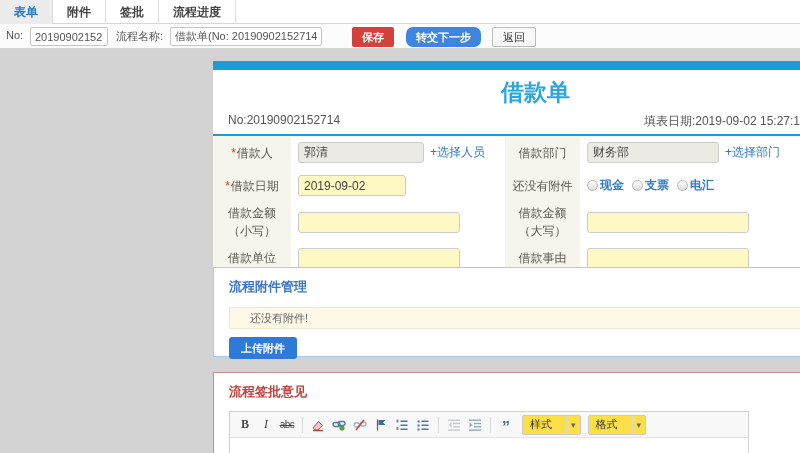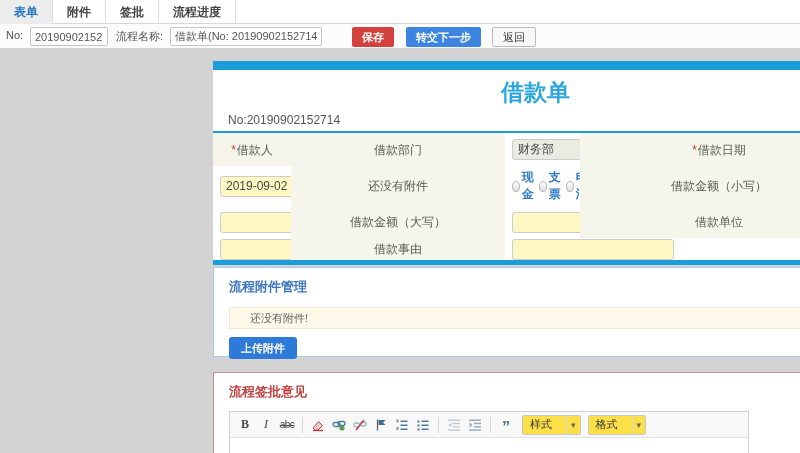--- a/index.html
+++ b/index.html
@@ -30,42 +30,42 @@
     position:absolute; top:3px; height:19px; border:1px solid #c6c6c6; border-radius:2px;
     font-size:11px; color:#555; padding:0 4px; background:#fff;
     font-family:"Liberation Sans","DejaVu Sans",sans-serif;
   }
   .btn {
     position:absolute; top:3px; height:20px; border:none; border-radius:2px;
     font-size:11px; font-weight:bold; color:#fff; cursor:pointer; padding:0 10px;
     font-family:"Liberation Sans","DejaVu Sans",sans-serif;
   }
   .btn-save { left:352px; background:#d2413b; }
-  .btn-next { left:406px; background:#3d85e0; }
+  .btn-next { left:406px; background:#3d85e0;border-radius:7px; }
   .btn-back { left:492px; background:#f8f8f8; color:#333; border:1px solid #bbb; font-weight:normal; }
   
   .panel-main { position:absolute; left:213px; top:61px; width:645px; background:#fff; }
   .cyanbar-top { height:9px; background:#1b9dd9; }
   .form-title { text-align:center; color:#2ba6de; font-size:23px; font-weight:bold; padding:7px 0 2px 0; }
   .meta-row { display:flex; justify-content:space-between; padding:3px 58px 4px 15px; font-size:12px; color:#555; }
   .cyan-sep { height:2px; background:#1b9dd9; }
   .form-grid { display:grid; grid-template-columns:78px 214px 75px 278px; }
   .cell-label {
     background:#f6f5ec; display:flex; align-items:center; justify-content:center;
     text-align:center; color:#5a5a52; font-size:12px; padding:2px 4px; line-height:1.5;
   }
   .cell-field { display:flex; align-items:center; padding-left:7px; background:#fff; }
   .req { color:#d03a2f; margin-right:1px; }
   .f-input {
     height:21px; border:1px solid #ccc; border-radius:3px; padding:0 5px; font-size:12px;
     color:#444; background:#fef9c3; font-family:"Liberation Sans","DejaVu Sans",sans-serif;
   }
   .f-input.readonly { background:#ebebe4; }
   .chooser-link { color:#2f7ac5; font-size:12px; margin-left:6px; text-decoration:none; white-space:nowrap; cursor:pointer; }
-  .radio-group { display:flex; align-items:center; gap:2px; }
+  .radio-group { display:flex; align-items:center; gap:8px; }
   .radio-opt { display:flex; align-items:center; gap:2px; cursor:pointer; }
   .radio-circle {
     width:11px; height:11px; border-radius:50%; border:1px solid #b5b5b5;
     background:linear-gradient(#fff,#ddd); display:inline-block;
   }
   .radio-text { color:#2f7ac5; font-weight:bold; font-size:12px; }
   .cyanbar-bottom { height:5px; background:#1b9dd9; }
   
   .panel-attach {
     position:absolute; left:213px; top:267px; width:645px; height:90px;
@@ -127,27 +127,32 @@
   <button class="btn btn-save">保存</button>
   <button class="btn btn-next">转交下一步</button>
   <button class="btn btn-back">返回</button>
 </div>
 
 <div class="panel-main">
   <div class="cyanbar-top"></div>
   <div class="form-title">借款单</div>
   <div class="meta-row">
     <span>No:20190902152714</span>
+    <span>填表日期:2019-09-02 15:27:1</span>
   </div>
   <div class="cyan-sep"></div>
 
   <div class="form-grid">
 
     <div class="cell-label" style="height:33px;">
       <span><span class="req">*</span><span>借款人</span></span>
+    </div>
+    <div class="cell-field">
+      <input class="f-input readonly" style="width: 126px;" readonly="" value="郭清">
+      <a class="chooser-link">+选择人员</a>
     </div>
     <div class="cell-label">
       <span>借款部门</span>
     </div>
     <div class="cell-field">
       <input class="f-input readonly" style="width: 132px;" readonly="" value="财务部">
       <a class="chooser-link">+选择部门</a>
     </div>
 
     <div class="cell-label" style="height:33px;">

